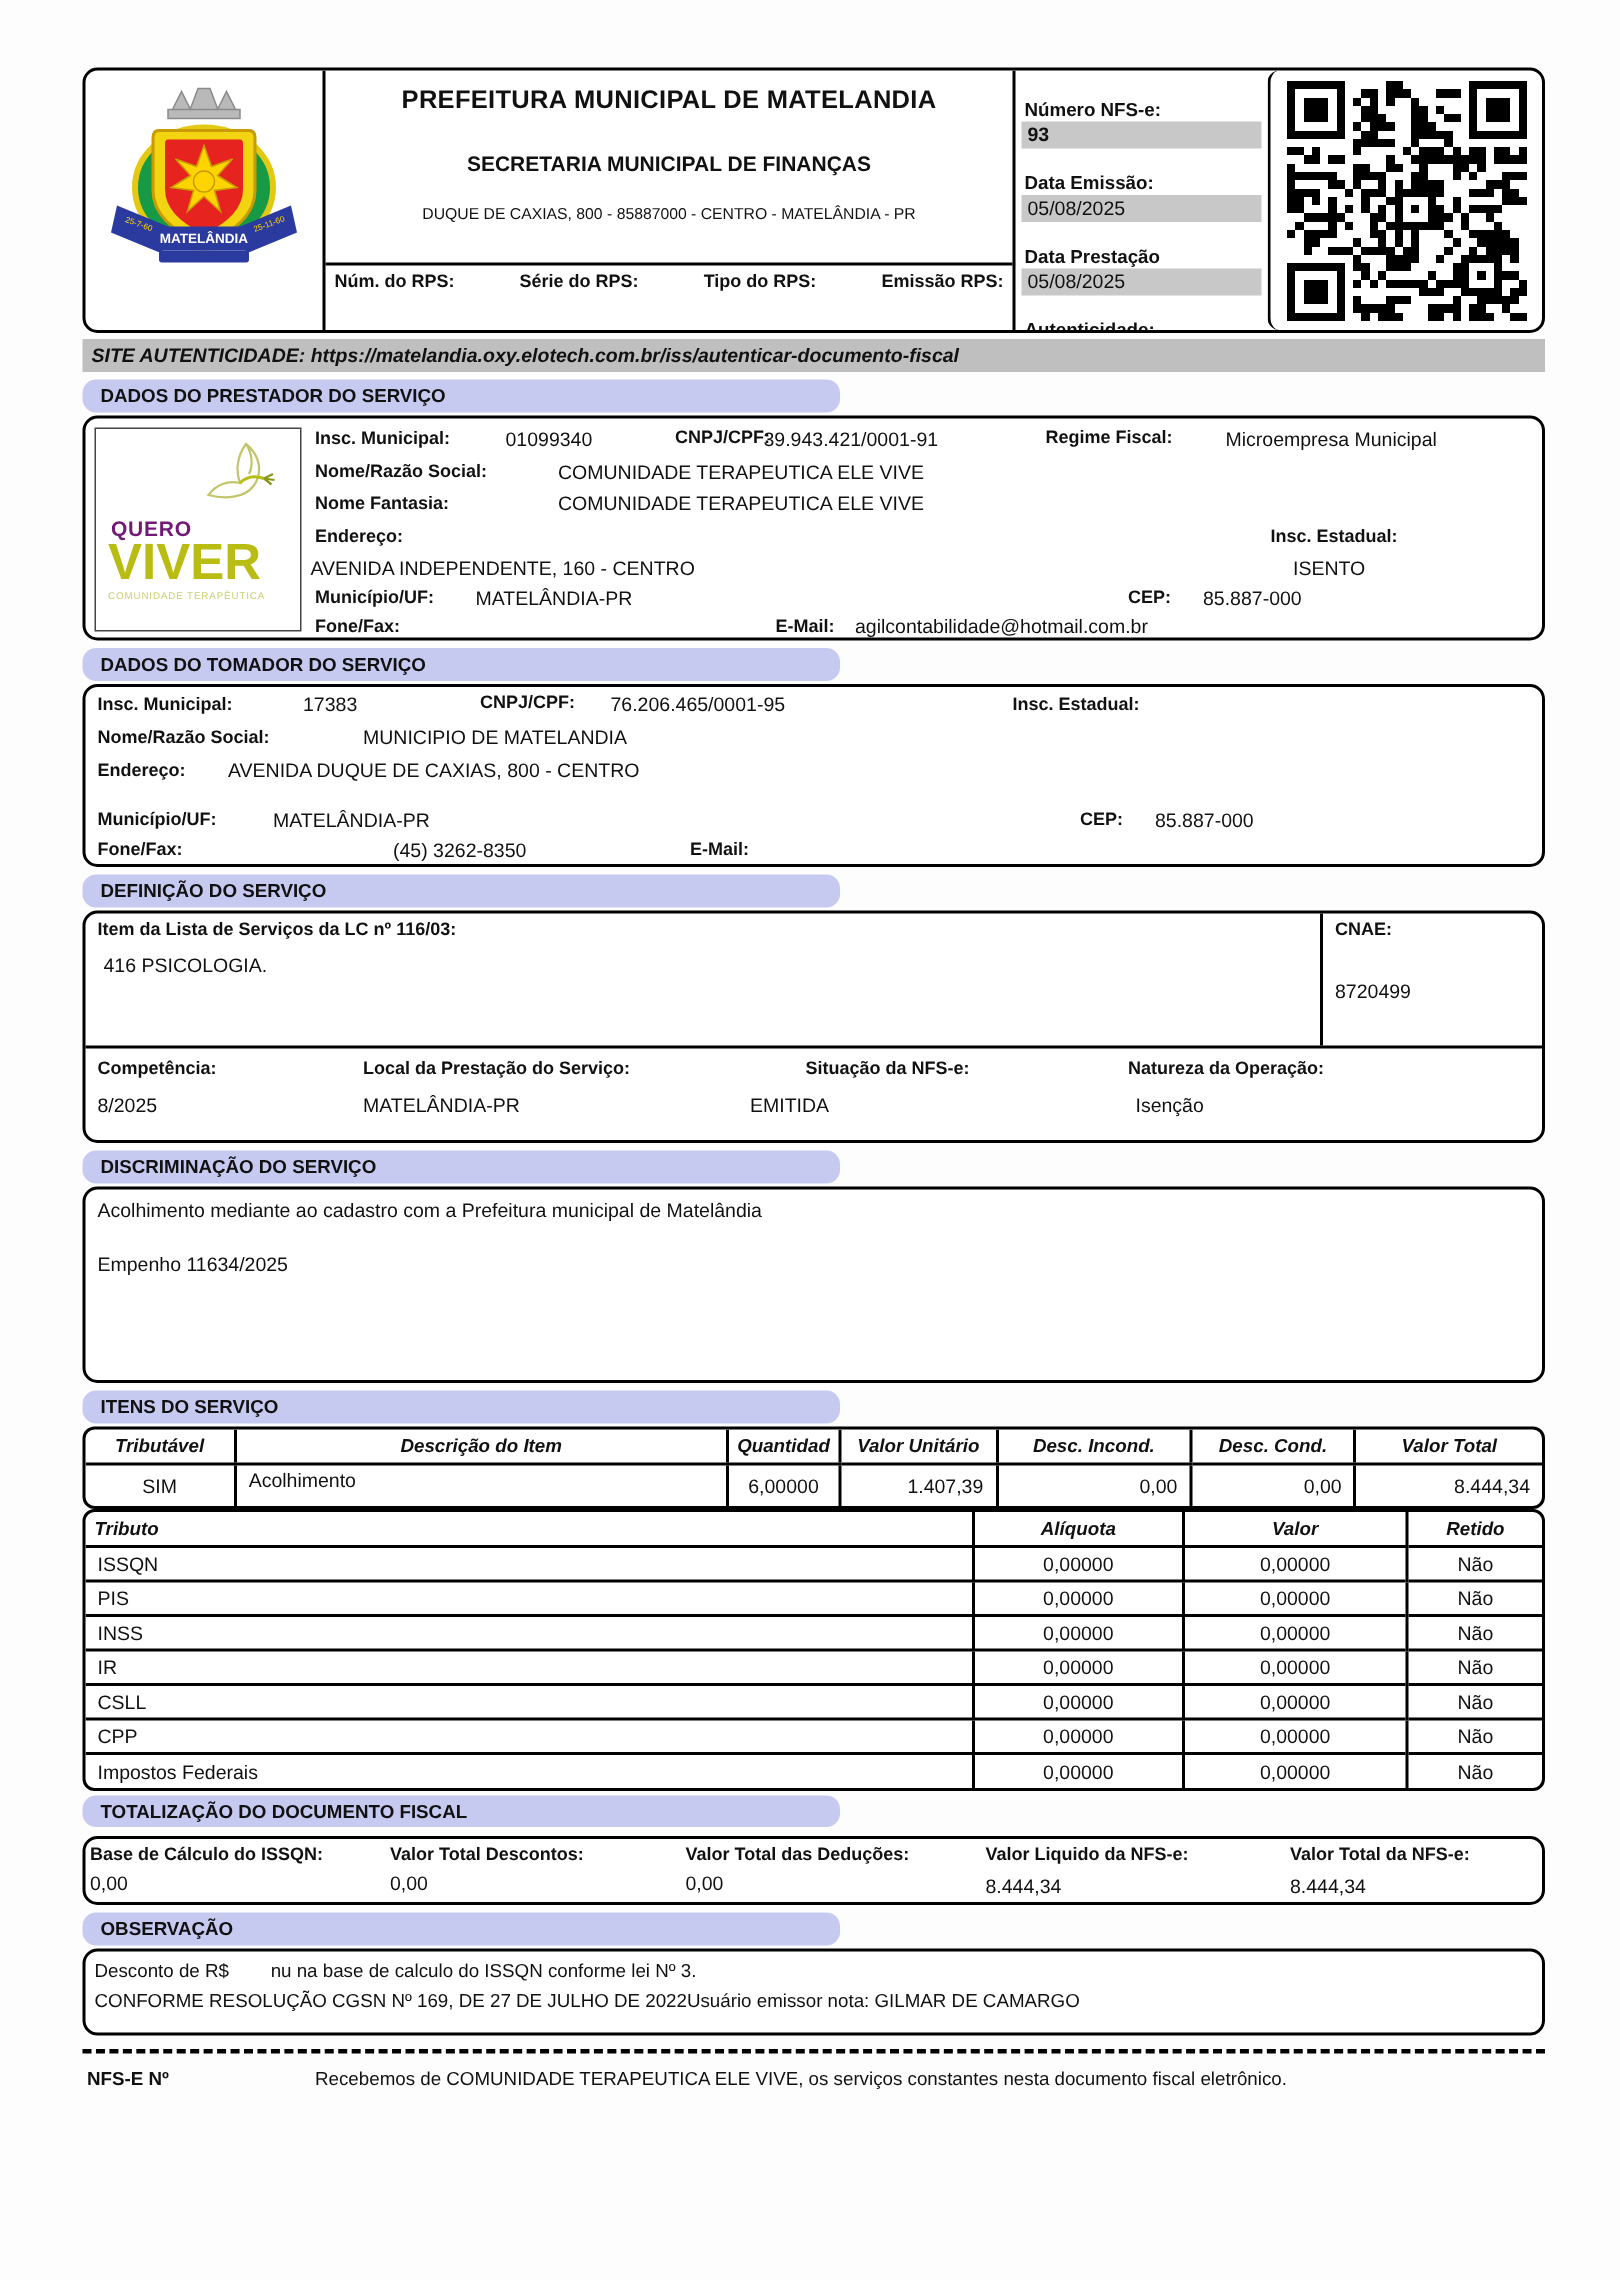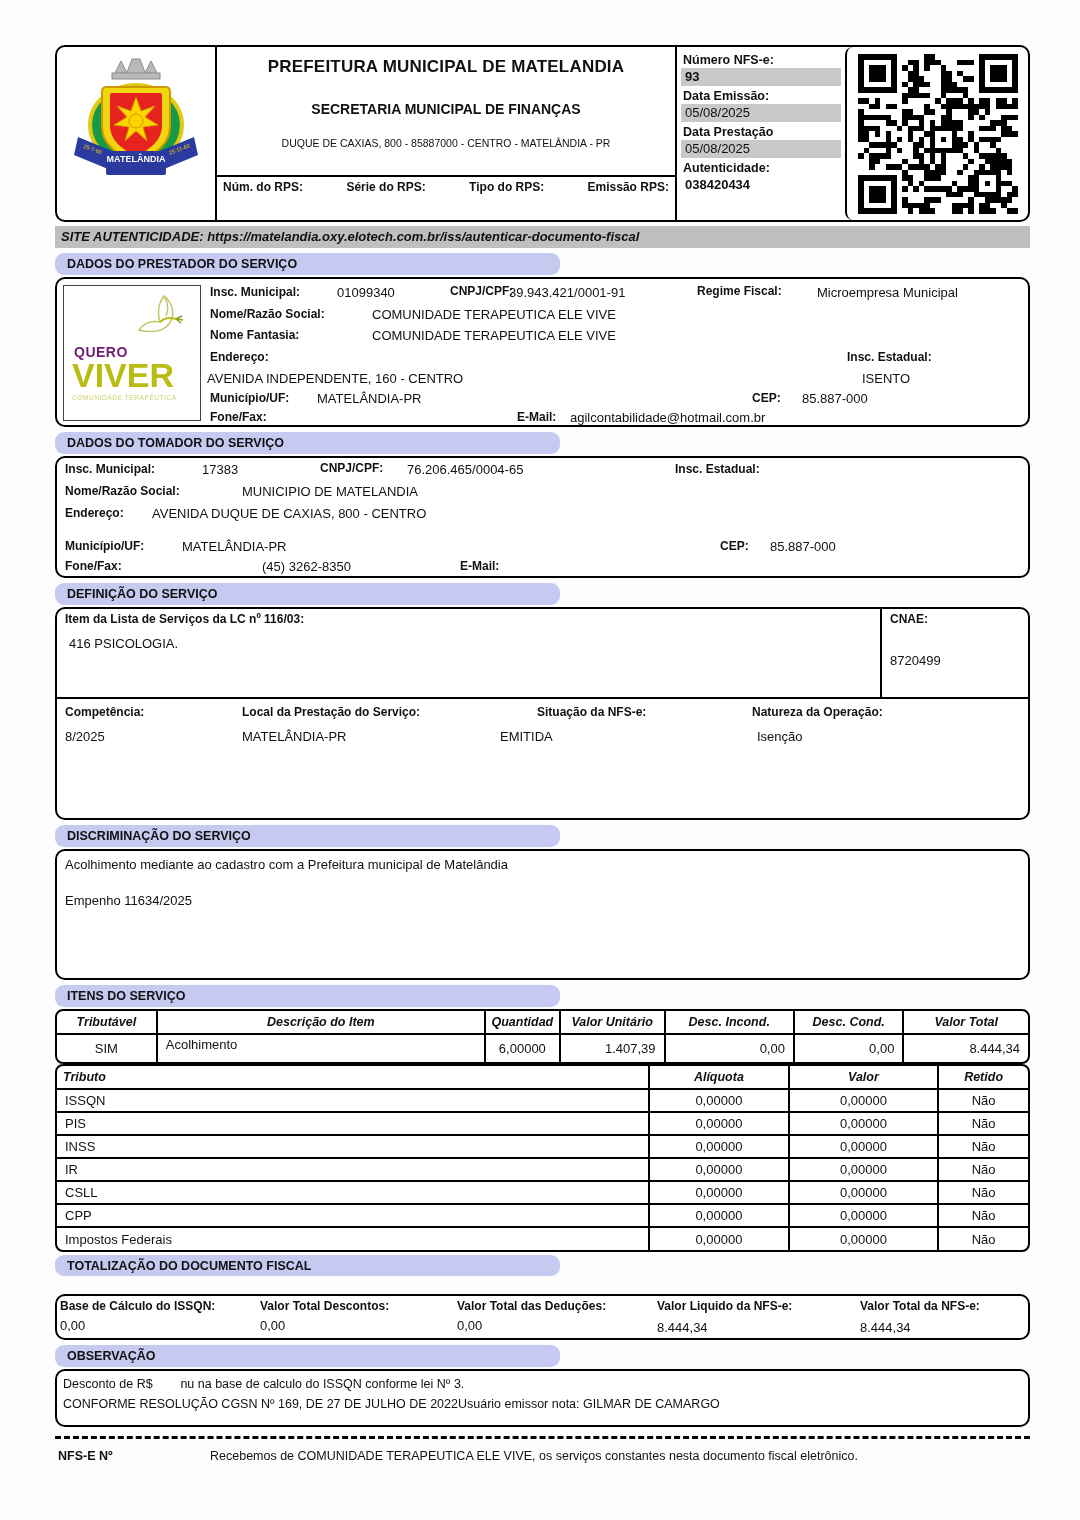--- a/index.html
+++ b/index.html
@@ -11,21 +11,21 @@
   
   .header-box { margin-top:45px; height:177px; border:2px solid #000; border-radius:10px; display:flex; overflow:hidden; background:#fff; }
   .logo-cell { width:160px; border-right:2px solid #000; display:flex; justify-content:center; padding-top:6px; }
   .center-cell { width:460px; border-right:2px solid #000; display:flex; flex-direction:column; }
   .center-titles { flex:1; text-align:center; padding-top:10px; }
   .h-title { font-size:17px; font-weight:bold; letter-spacing:.2px; }
   .h-subtitle { font-size:14px; font-weight:bold; margin-top:24px; }
   .h-address { font-size:10.5px; margin-top:20px; }
   .rps-row { border-top:2px solid #000; height:45px; display:flex; padding:3px 6px 0 6px; justify-content:space-between; font-size:12px; font-weight:bold; }
   .right-cell { width:168px; padding:3px 0 0 6px; font-size:12.5px; }
-  .right-cell .lab { font-weight:bold; margin-top:3px; }
+  .right-cell .lab { font-weight:bold; margin-top:16px; }
   .right-cell .val { background:#c8c8c8; margin:1px 4px 2px -2px; padding:1px 4px; font-size:13px; min-height:18px; }
   .right-cell .val.white { background:transparent;font-weight:bold; }
   .right-cell .val.bold { font-weight:bold; }
   .qr-cell { flex:1; border-left:2px solid #000; border-radius:8px; display:flex; align-items:center; justify-content:center; }
 
   
   .site-bar { margin-top:4px; height:22px; background:#bfbfbf; font-size:13px; font-weight:bold; font-style:italic; padding:3px 6px; }
 
   
   .section-label { margin-top:5px; width:505px; height:22px; background:#c6caf1; border-radius:9px; font-size:12.5px; font-weight:bold; padding:4px 12px; }
@@ -514,21 +514,21 @@
       <span class="abs lbl" style="left:310px;top:131px">E-Mail:</span>
       <span class="abs val" style="left:363px;top:131px">agilcontabilidade@hotmail.com.br</span>
     </div>
   </div>
 
   <div class="section-label">DADOS DO TOMADOR DO SERVIÇO</div>
   <div class="box" style="height:122px;">
     <span class="abs lbl" style="left:8px;top:4px">Insc. Municipal:</span>
     <span class="abs val" style="left:145px;top:4px">17383</span>
     <span class="abs lbl" style="left:263px;top:3px">CNPJ/CPF:</span>
-    <span class="abs val" style="left:350px;top:4px">76.206.465/0004-65</span>
+    <span class="abs val" style="left:350px;top:4px">76.206.465/0001-95</span>
     <span class="abs lbl" style="left:618px;top:4px">Insc. Estadual:</span>
     <span class="abs val" style="left:740px;top:4px"></span>
 
     <span class="abs lbl" style="left:8px;top:26px">Nome/Razão Social:</span>
     <span class="abs val" style="left:185px;top:26px">MUNICIPIO DE  MATELANDIA</span>
 
     <span class="abs lbl" style="left:8px;top:48px">Endereço:</span>
     <span class="abs val" style="left:95px;top:48px">AVENIDA DUQUE DE CAXIAS, 800 - CENTRO</span>
 
     <span class="abs lbl" style="left:8px;top:81px">Município/UF:</span>
@@ -536,21 +536,21 @@
     <span class="abs lbl" style="left:663px;top:81px">CEP:</span>
     <span class="abs val" style="left:713px;top:81px">85.887-000</span>
 
     <span class="abs lbl" style="left:8px;top:101px">Fone/Fax:</span>
     <span class="abs val" style="left:205px;top:101px">(45) 3262-8350</span>
     <span class="abs lbl" style="left:403px;top:101px">E-Mail:</span>
     <span class="abs val" style="left:460px;top:101px"></span>
   </div>
 
   <div class="section-label">DEFINIÇÃO DO SERVIÇO</div>
-  <div class="box" style="height:213px;">
+  <div class="box" style="height:155px;">
     <div class="def-cnae-divider"></div>
     <div class="def-upper-divider"></div>
 
     <span class="abs lbl" style="left:8px;top:3px">Item da Lista de Serviços da LC nº 116/03:</span>
     <span class="abs val" style="left:12px;top:27px">416 PSICOLOGIA.</span>
     <span class="abs lbl" style="left:833px;top:3px">CNAE:</span>
     <span class="abs val" style="left:833px;top:44px">8720499</span>
 
     <span class="abs lbl" style="left:8px;top:96px">Competência:</span>
     <span class="abs lbl" style="left:185px;top:96px">Local da Prestação do Serviço:</span>
@@ -659,21 +659,21 @@
               <td class="ta-l">Impostos Federais</td>
               <td class="ta-c">0,00000</td>
               <td class="ta-c">0,00000</td>
               <td class="ta-c">Não</td>
             </tr>
     </tbody>
         </table>
   </div>
 
   <div class="section-label" style="margin-top:3px;height:21px">TOTALIZAÇÃO DO DOCUMENTO FISCAL</div>
-  <div class="box total-box" style="margin-top:18px">
+  <div class="box total-box" style="margin-top:6px">
     <span class="abs lbl" style="left:3px;top:3px">Base de Cálculo do ISSQN:</span>
     <span class="abs lbl" style="left:203px;top:3px">Valor Total Descontos:</span>
     <span class="abs lbl" style="left:400px;top:3px">Valor Total das Deduções:</span>
     <span class="abs lbl" style="left:600px;top:3px">Valor Liquido da NFS-e:</span>
     <span class="abs lbl" style="left:803px;top:3px">Valor Total da NFS-e:</span>
     <span class="abs val" style="left:3px;top:22px">0,00</span>
     <span class="abs val" style="left:203px;top:22px">0,00</span>
     <span class="abs val" style="left:400px;top:22px">0,00</span>
     <span class="abs val" style="left:600px;top:24px">8.444,34</span>
     <span class="abs val" style="left:803px;top:24px">8.444,34</span>

